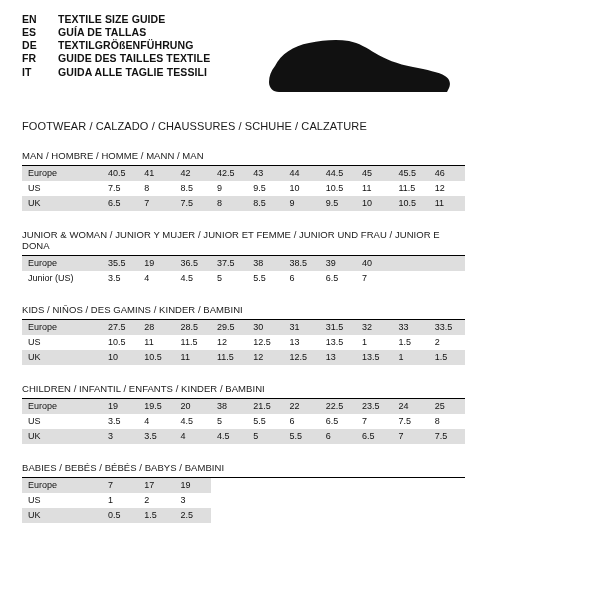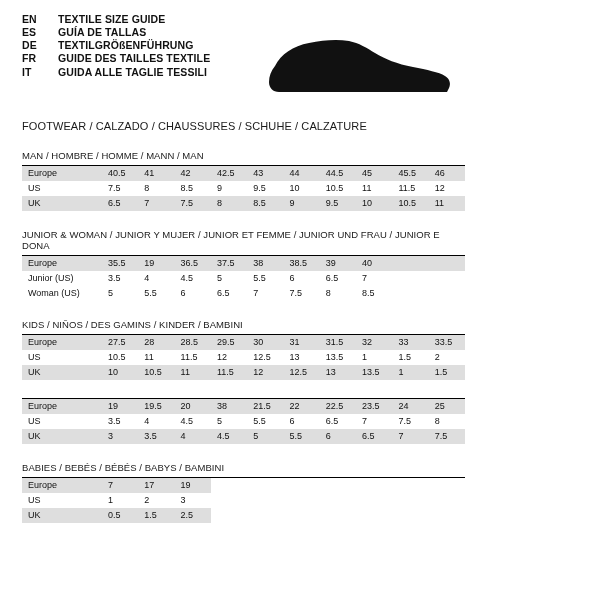--- a/index.html
+++ b/index.html
@@ -218,33 +218,20 @@
           <td>4</td>
           <td>4.5</td>
           <td>5</td>
           <td>5.5</td>
           <td>6</td>
           <td>6.5</td>
           <td>7</td>
           <td></td>
           <td></td>
         </tr>
-        <tr>
-          <td class="label">Woman (US)</td>
-          <td>5</td>
-          <td>5.5</td>
-          <td>6</td>
-          <td>6.5</td>
-          <td>7</td>
-          <td>7.5</td>
-          <td>8</td>
-          <td>8.5</td>
-          <td></td>
-          <td></td>
-        </tr>
       </tbody>
     </table>
   </div>
 
   <div class="group">
     <div class="group-title">KIDS / NIÑOS / DES GAMINS / KINDER / BAMBINI</div>
     <div class="rule"></div>
     <table class="sizes">
       <tbody>
         <tr class="shaded">
@@ -284,20 +271,21 @@
           <td>13</td>
           <td>13.5</td>
           <td>1</td>
           <td>1.5</td>
         </tr>
       </tbody>
     </table>
   </div>
 
   <div class="group">
+    <div class="group-title">CHILDREN / INFANTIL / ENFANTS / KINDER / BAMBINI</div>
     <div class="rule"></div>
     <table class="sizes">
       <tbody>
         <tr class="shaded">
           <td class="label">Europe</td>
           <td>19</td>
           <td>19.5</td>
           <td>20</td>
           <td>38</td>
           <td>21.5</td>

